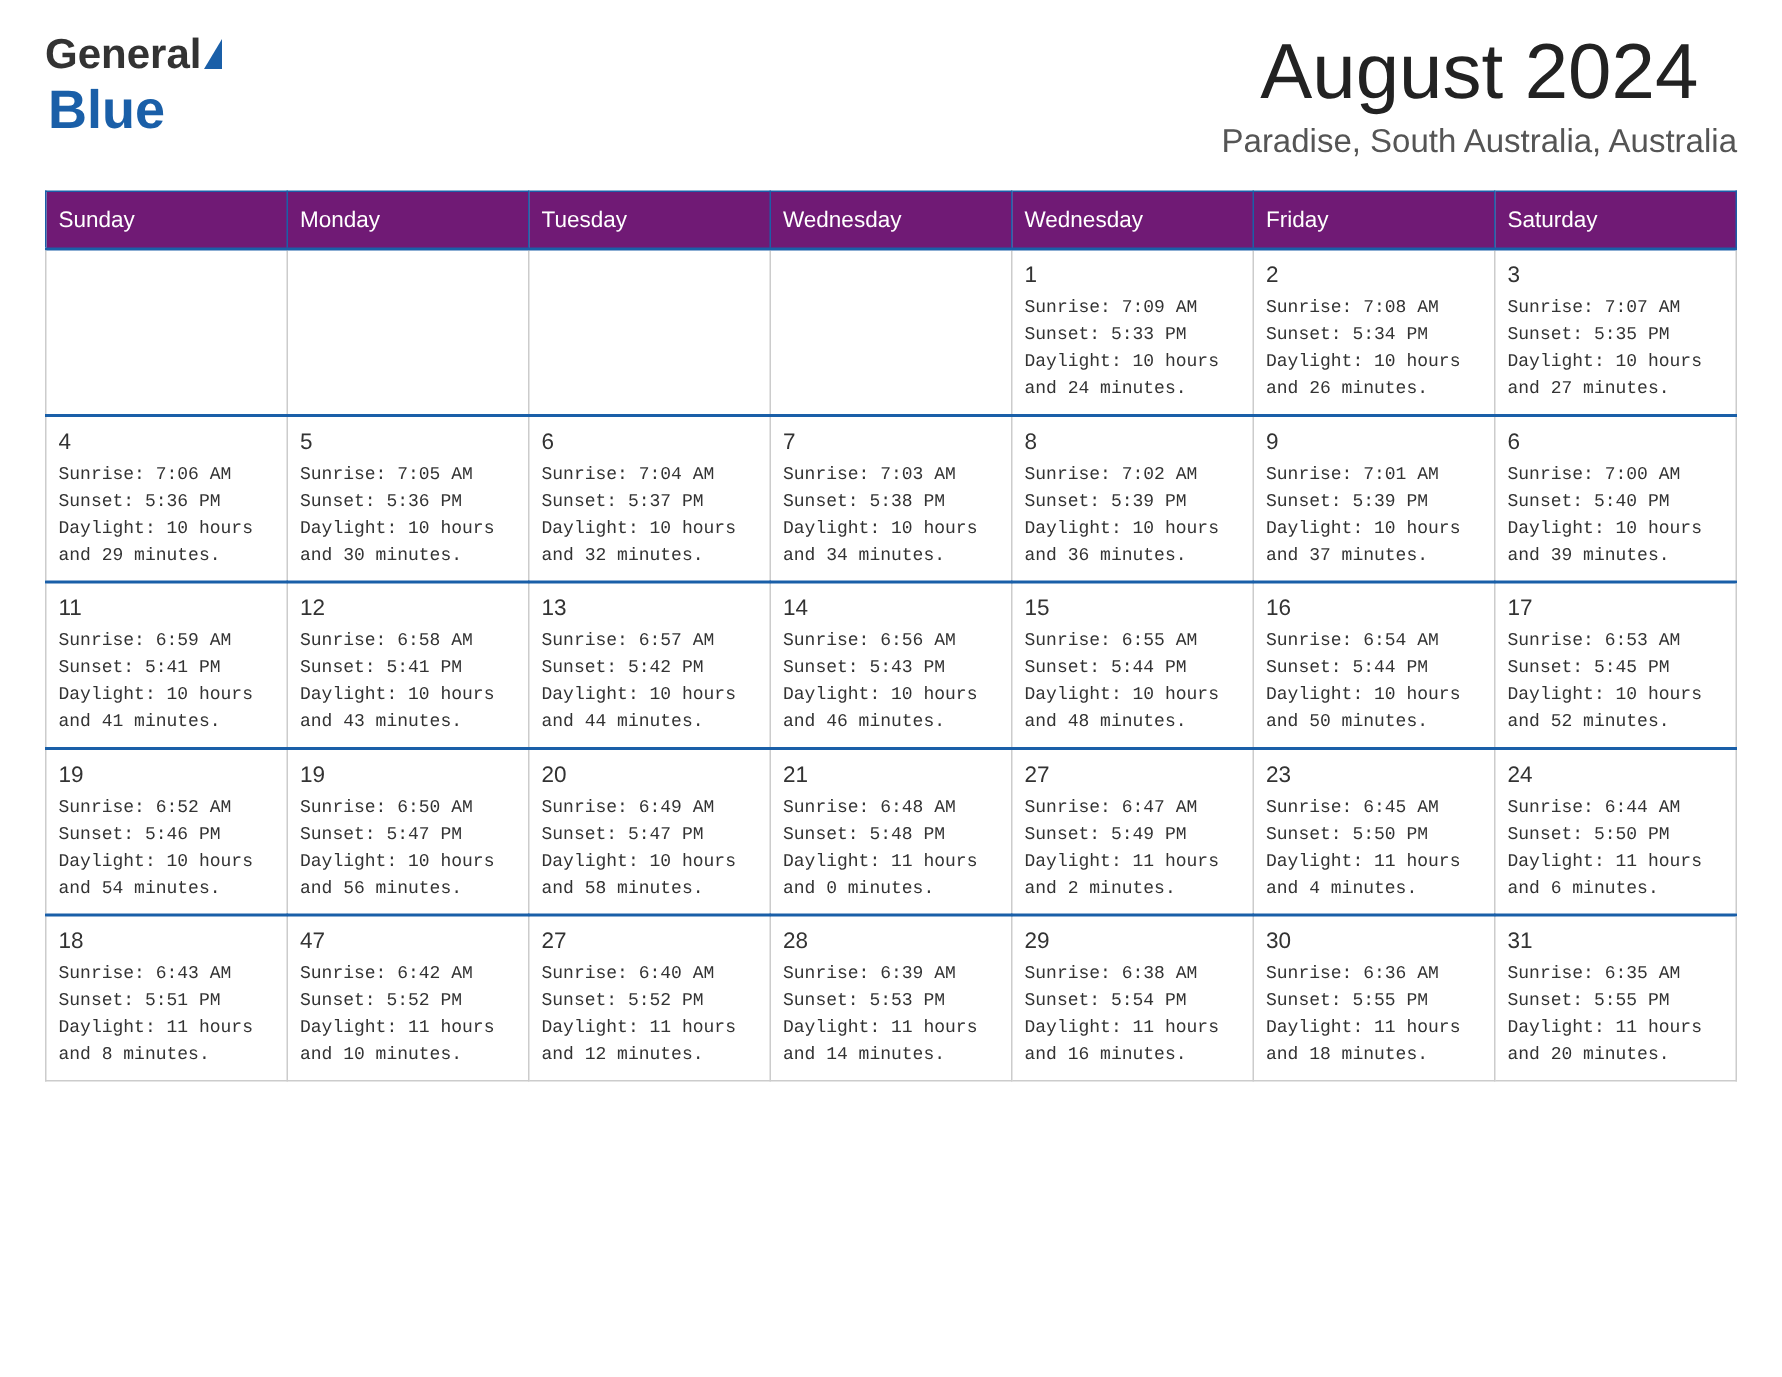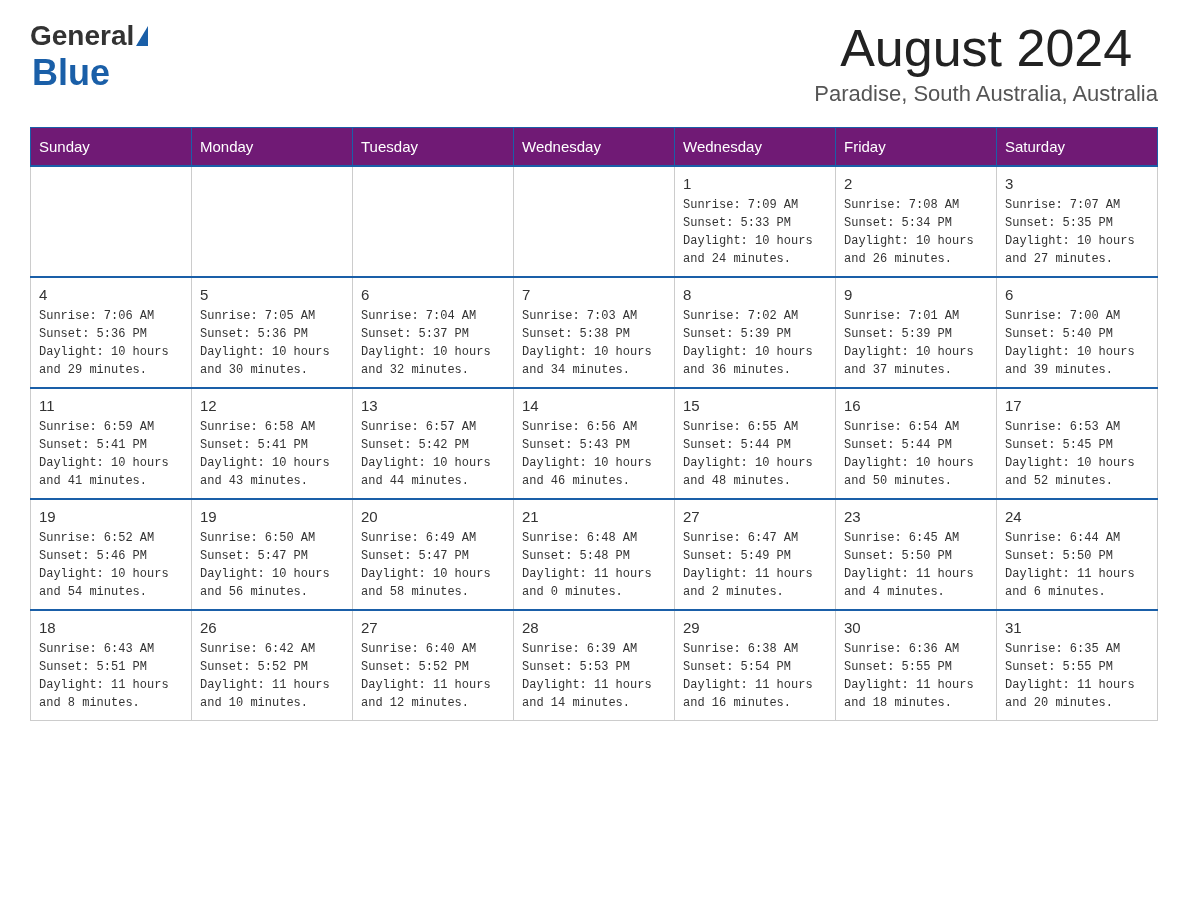--- a/index.html
+++ b/index.html
@@ -242,21 +242,21 @@
           <span class="day-number">24</span>
           <div class="day-info">Sunrise: 6:44 AM<br>Sunset: 5:50 PM<br>Daylight: 11 hours and 6 minutes.</div>
         </td>
       </tr>
       <tr>
         <td>
           <span class="day-number">18</span>
           <div class="day-info">Sunrise: 6:43 AM<br>Sunset: 5:51 PM<br>Daylight: 11 hours and 8 minutes.</div>
         </td>
         <td>
-          <span class="day-number">26</span>
+          <span class="day-number">47</span>
           <div class="day-info">Sunrise: 6:42 AM<br>Sunset: 5:52 PM<br>Daylight: 11 hours and 10 minutes.</div>
         </td>
         <td>
           <span class="day-number">27</span>
           <div class="day-info">Sunrise: 6:40 AM<br>Sunset: 5:52 PM<br>Daylight: 11 hours and 12 minutes.</div>
         </td>
         <td>
           <span class="day-number">28</span>
           <div class="day-info">Sunrise: 6:39 AM<br>Sunset: 5:53 PM<br>Daylight: 11 hours and 14 minutes.</div>
         </td>

